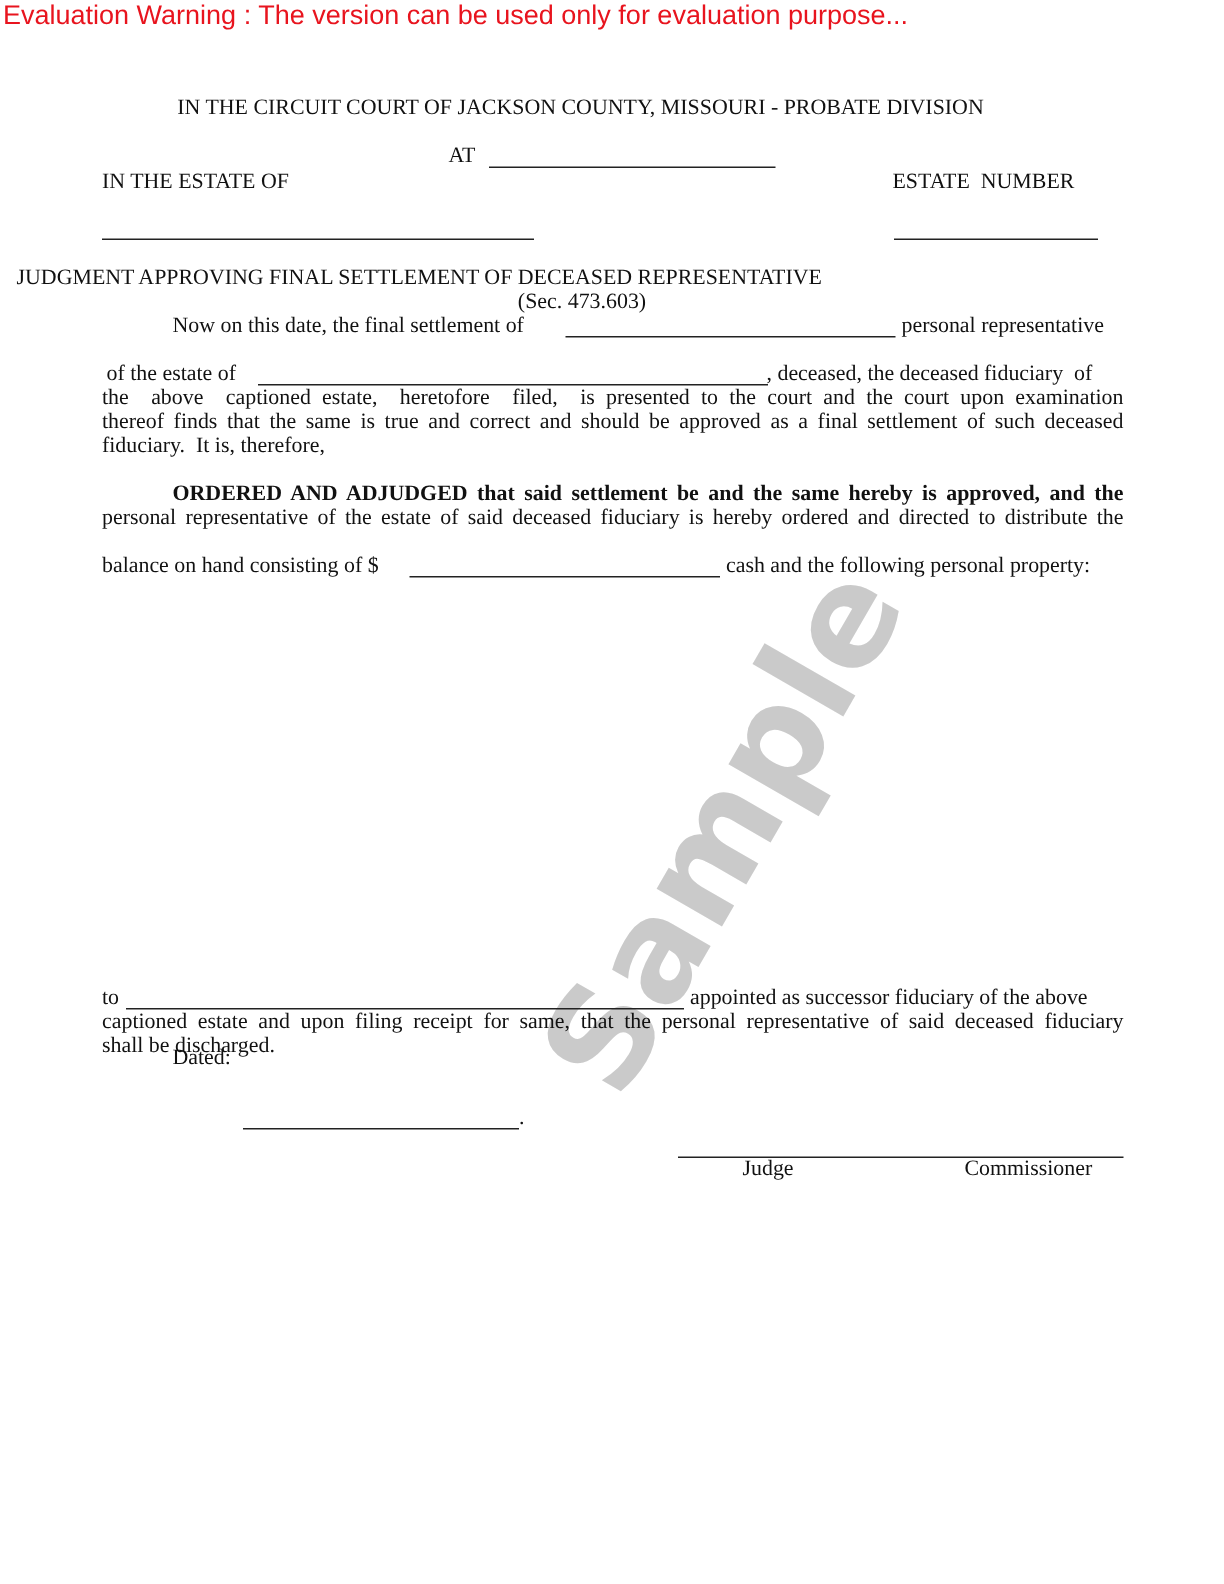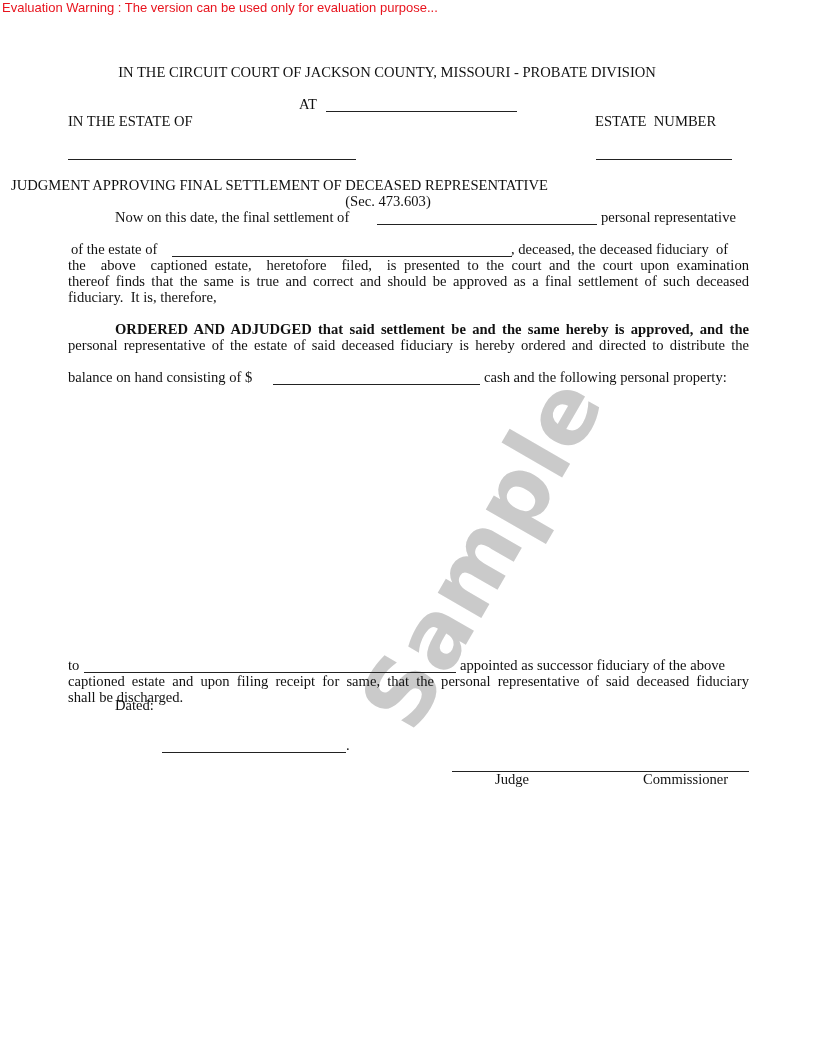--- a/index.html
+++ b/index.html
@@ -1,19 +1,19 @@
 <!DOCTYPE html>
 <html><head>
 <meta charset="utf-8">
 <style>
   html, body { margin:0; padding:0; background:#fff; }
   body { width:816px; height:1056px; position:relative; overflow:hidden;
          font-family:"Liberation Serif", serif; color:#111; font-size:14.6px; }
   .abs { position:absolute; white-space:nowrap; }
-  .warn { font-family:"Liberation Sans", sans-serif; color:#e8141e; font-size:13px; left:2px; top:0px; }
+  .warn { font-family:"Liberation Sans", sans-serif; color:#e8141e; font-size:18px; left:2px; top:0px; }
   .line { position:absolute; border-bottom:1px solid #222; height:0; }
   .just { position:absolute; left:68px; width:681px; text-align:justify; text-align-last:justify; white-space:nowrap; line-height:16px; }
   .watermark { position:absolute; left:290px; top:500px; font-family:"DejaVu Sans", sans-serif;
                font-weight:bold; font-size:92px; color:#c8c8c8; transform:rotate(-60deg);
                transform-origin:center; opacity:0.95; }
 </style>
 </head>
 <body>
 
 <div class="abs warn">Evaluation Warning : The version can be used only for evaluation purpose...</div>

